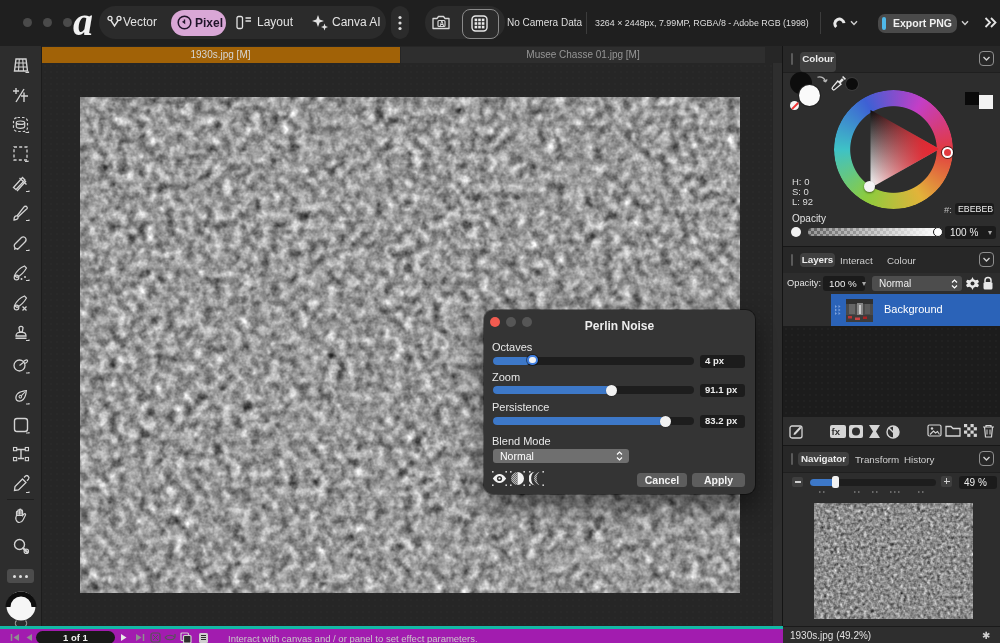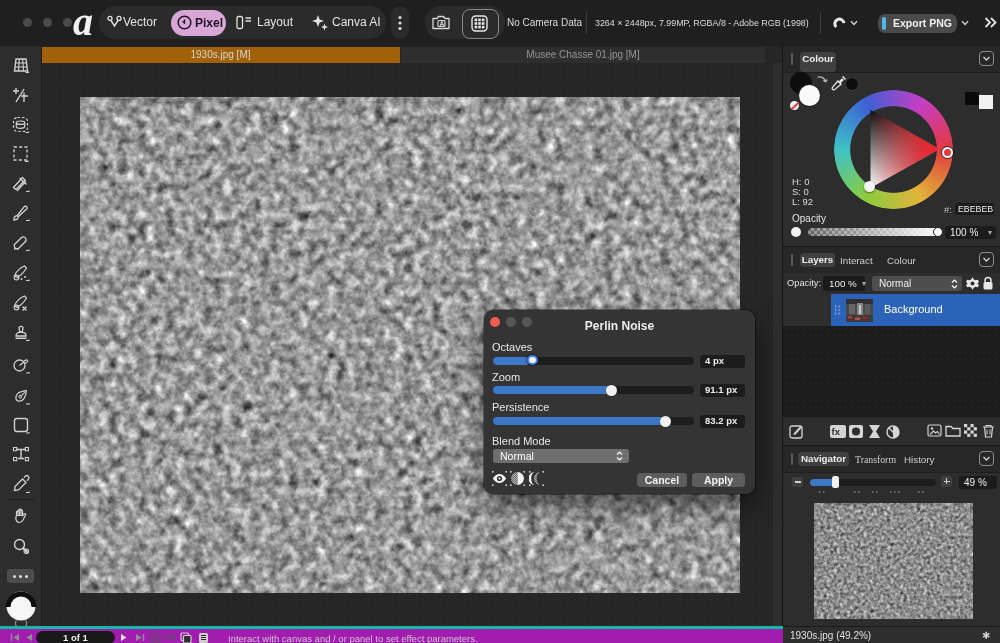--- a/index.html
+++ b/index.html
@@ -512,21 +512,21 @@
     <svg class="abs" style="left:199px;top:7px" width="13" height="14" viewBox="0 0 13 14">
           <path d="M1 3 H12 M4 3 V1.5 H9 V3 M2.5 3 L3.5 13 H9.5 L10.5 3" fill="none" stroke="#d5d5d5" stroke-width="1.2"></path>
           <path d="M5 5.5 V10.5 M8 5.5 V10.5" stroke="#d5d5d5" stroke-width="1"></path>
         </svg>
   </div>
   <div class="hsep" style="top:399px"></div>
 
   <div class="phead" style="top:400px">
     <div class="grip"></div>
     <div class="pill" style="left:15px;top:6px;width:51px;height:14px;line-height:14px;">Navigator</div>
-    <span class="ptab" style="left:72px;top:8px;font-family:Liberation Serif, serif;">Transform</span>
+    <span class="ptab" style="left:72px;top:8px;">Transform</span>
     <span class="ptab" style="left:121px;top:8px;">History</span>
     <div class="chevbox" style="left:196px;top:5px;">
           <svg width="13" height="13" viewBox="0 0 13 13">
             <path d="M3.5 5 L6.5 8 L9.5 5" fill="none" stroke="#cfcfcf" stroke-width="1.4"></path>
           </svg>
         </div>
   </div>
   <div class="abs" style="left:9px;top:431px;width:11px;height:10px;background:#3f3f3f;border-radius:2px;">
         <div class="abs" style="left:2.5px;top:4px;width:6px;height:1.6px;background:#cfcfcf;"></div>
       </div>

